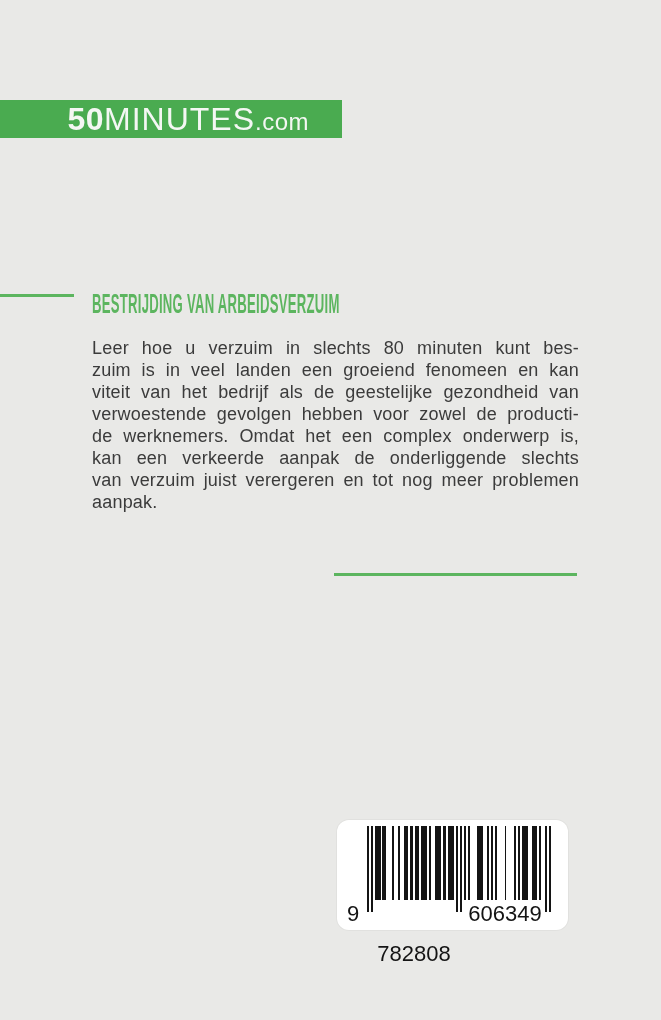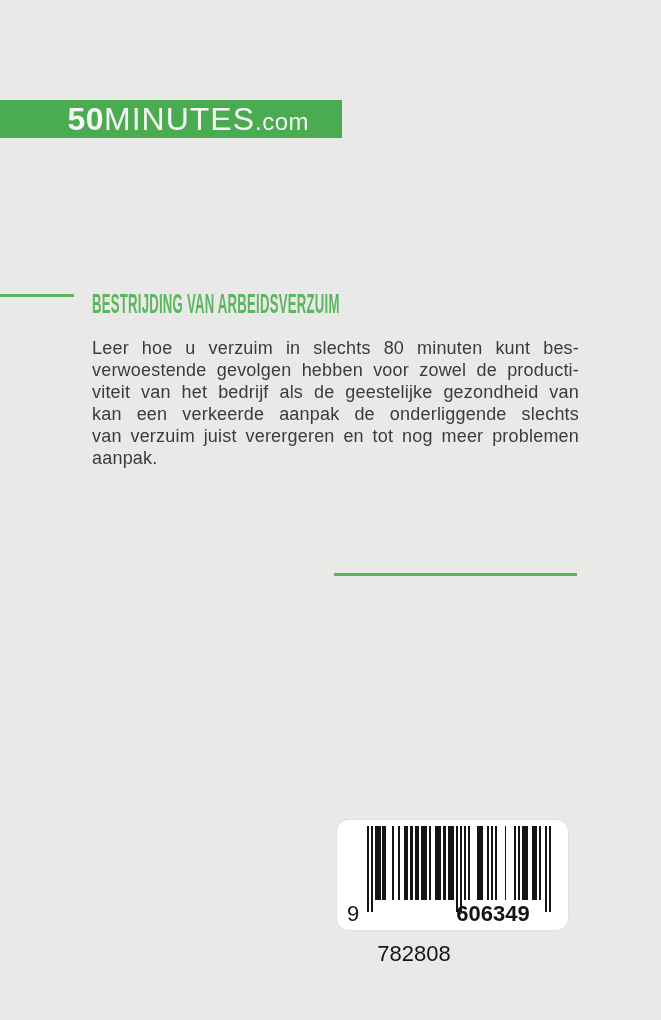--- a/index.html
+++ b/index.html
@@ -119,22 +119,24 @@
 
   <div class="banner">
     <span class="num">50</span><span class="name">MINUTES</span><span class="suffix">.com</span>
   </div>
 
   <div class="left-rule"></div>
   <h1 class="heading">BESTRIJDING VAN ARBEIDSVERZUIM</h1>
 
   <div class="body-text">
     <div class="line">Leer hoe u verzuim in slechts 80 minuten kunt bes-</div>
+    <div class="line">zuim is in veel landen een groeiend fenomeen en kan</div>
+    <div class="line">viteit van het bedrijf als de geestelijke gezondheid van</div>
     <div class="line">verwoestende gevolgen hebben voor zowel de producti-</div>
-    <div class="line">viteit van het bedrijf als de geestelijke gezondheid van</div>
+    <div class="line">de werknemers. Omdat het een complex onderwerp is,</div>
     <div class="line">kan een verkeerde aanpak de onderliggende slechts</div>
     <div class="line">van verzuim juist verergeren en tot nog meer problemen</div>
     <div class="line last">aanpak.</div>
   </div>
 
   <div class="divider"></div>
 
   <div class="barcode-box">
     <div class="bars">
         <div class="bar guard" style="left: 0px; width: 1.93684px;"></div>
@@ -163,16 +165,16 @@
         <div class="bar" style="left: 147.2px; width: 1.93684px;"></div>
         <div class="bar" style="left: 151.074px; width: 1.93684px;"></div>
         <div class="bar" style="left: 154.947px; width: 5.81053px;"></div>
         <div class="bar" style="left: 164.632px; width: 5.81053px;"></div>
         <div class="bar" style="left: 172.379px; width: 1.93684px;"></div>
         <div class="bar guard" style="left: 178.189px; width: 1.93684px;"></div>
         <div class="bar guard" style="left: 182.063px; width: 1.93684px;"></div>
       </div>
     <span class="bc-digit" style="left:16px;">9</span>
     <span class="bc-digit" style="left:77px;margin-top:40px;">782808</span>
-    <span class="bc-digit" style="left:156px;font-weight:bold;">606349</span>
+    <span class="bc-digit" style="left:168px;">606349</span>
   </div>
 
 </div>
 
 </body></html>

